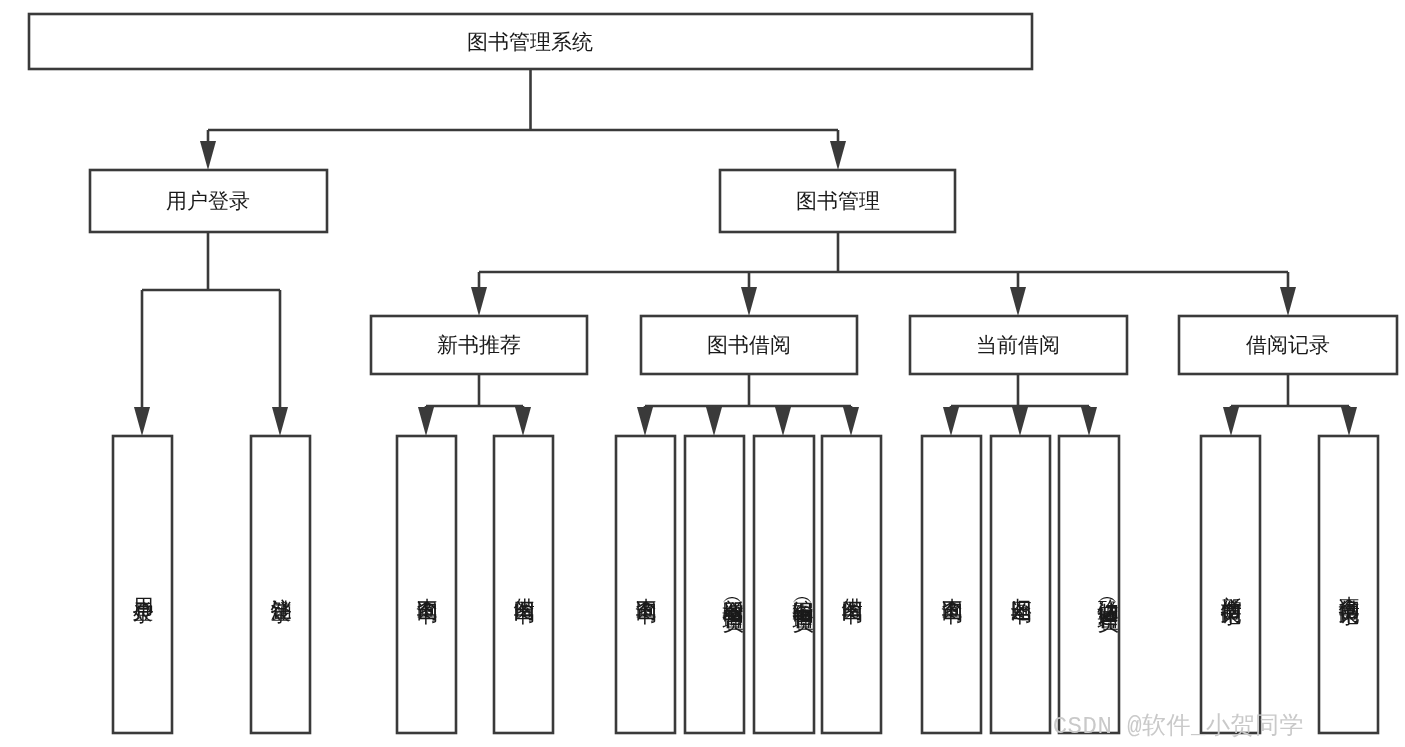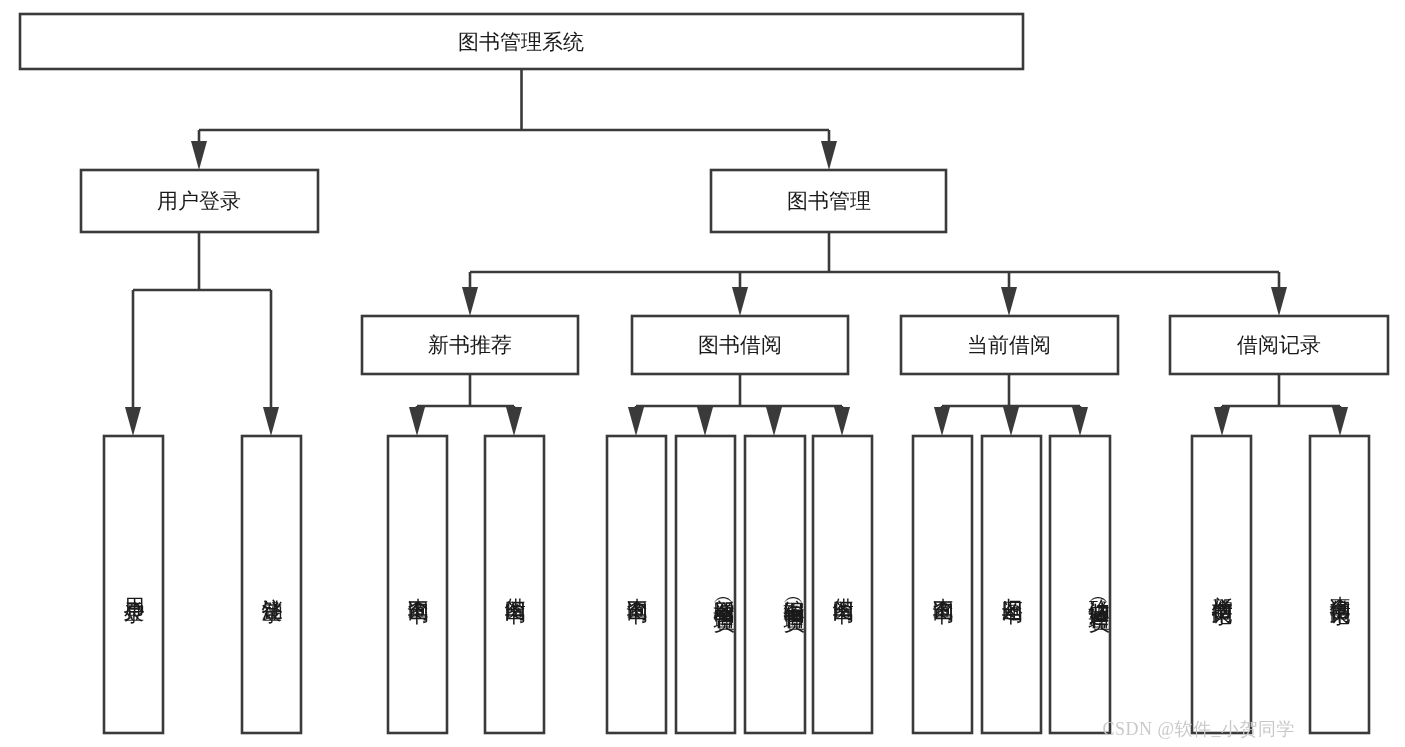--- a/index.html
+++ b/index.html
@@ -12,20 +12,21 @@
     width: 1405px;
     height: 747px;
     font-family: "DejaVu Sans", "Liberation Sans", sans-serif;
     overflow: hidden;
     position: relative;
   }
   #diagram-root {
     position: relative;
     width: 1305px;
     height: 747px;
+    margin-left: 9px;
   }
   svg.diagram-canvas {
     position: absolute;
     left: 0;
     top: 0;
     width: 1405px;
     height: 747px;
   }
   .node-box {
     fill: #ffffff;
@@ -62,22 +63,22 @@
     align-items: center;
     justify-content: center;
     text-align: center;
     white-space: nowrap;
     pointer-events: none;
   }
   .watermark {
     position: absolute;
     right: 10px;
     bottom: 6px;
-    font-family: Liberation Serif, serif;
-    font-size: 18px;
+    font-family: Liberation Mono, monospace;
+    font-size: 24px;
     color: #c9c9c9;
     letter-spacing: 0.5px;
     user-select: none;
   }
 </style>
 </head>
 <body>
 
 <div id="diagram-root">
 

